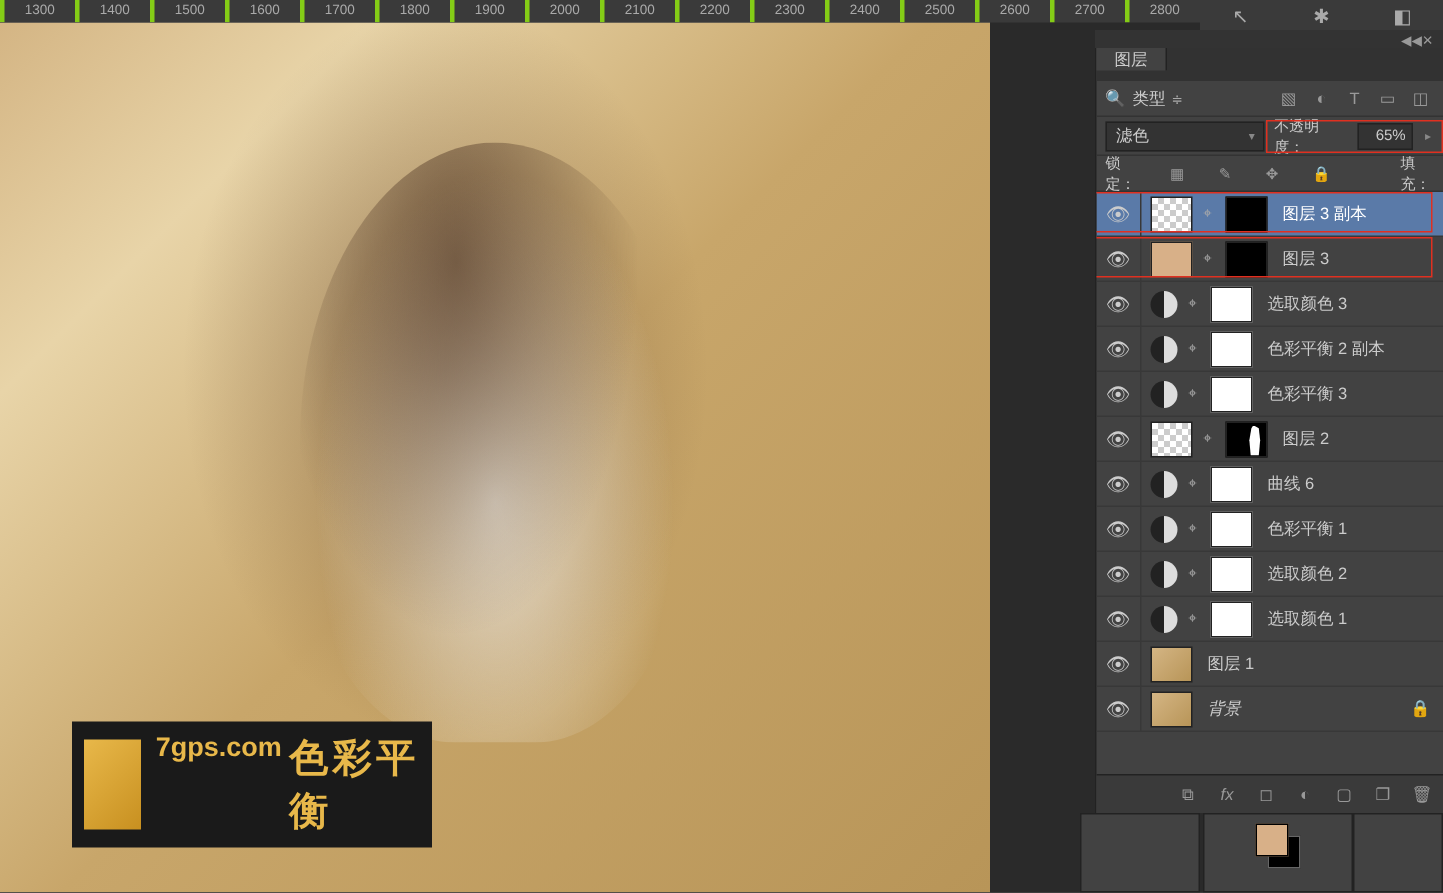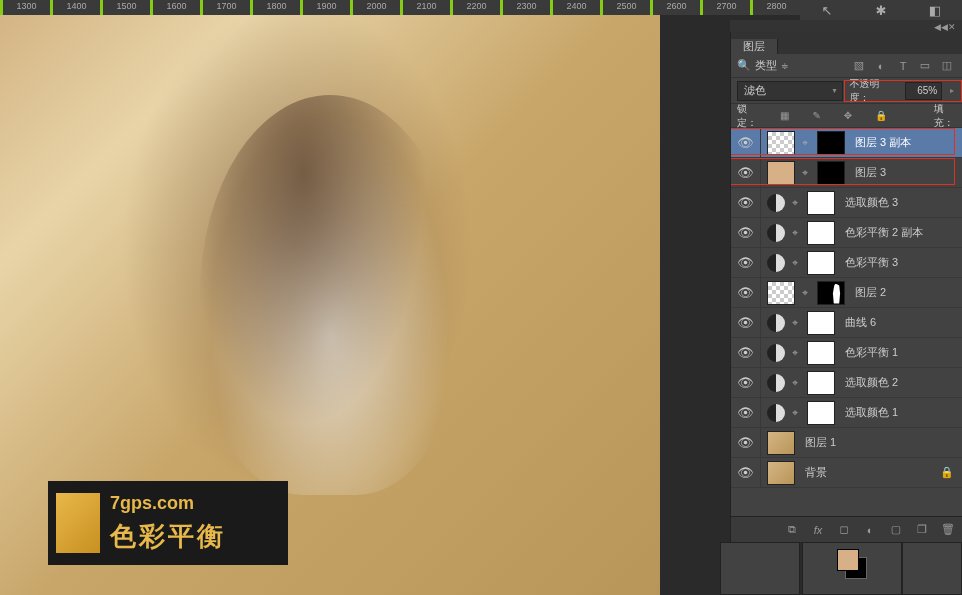--- a/index.html
+++ b/index.html
@@ -5,29 +5,29 @@
 *{margin:0;padding:0;box-sizing:border-box;-webkit-user-select:none;user-select:none}
 body{width:962px;height:595px;background:#2a2a2a;font-family:Arial,"Microsoft YaHei",sans-serif;font-size:11px;color:#ccc;overflow:hidden;position:relative}
 .ruler-h{position:absolute;top:0;left:0;width:800px;height:15px;background:#3a3a3a;display:flex;align-items:flex-start;overflow:hidden}
 .ruler-tick{width:50px;height:15px;border-left:3px solid #84cc16;display:flex;align-items:flex-start;justify-content:center;font-size:9px;color:#aaa;padding-top:1px;flex-shrink:0}
 .canvas-area{position:absolute;top:15px;left:0;width:660px;height:580px;background:#535353;overflow:hidden}
 .photo{width:660px;height:580px;position:relative;background:linear-gradient(135deg,#d4b584 0%,#e8d4a8 20%,#c8a66a 50%,#b89558 100%);overflow:hidden}
 .photo::before{content:"";position:absolute;inset:0;background:radial-gradient(ellipse 250px 350px at 45% 40%,rgba(90,60,40,0.45) 0%,transparent 70%)}
 .photo::after{content:"";position:absolute;top:80px;left:200px;width:260px;height:400px;background:radial-gradient(ellipse at 40% 20%,rgba(70,45,30,0.6) 0%,transparent 55%),radial-gradient(ellipse at 50% 60%,rgba(240,235,225,0.85) 0%,transparent 65%);border-radius:50% 50% 40% 40%}
 .watermark{position:absolute;bottom:30px;left:48px;width:240px;height:84px;background:#1a1a1a;display:flex;align-items:center;padding:8px;z-index:5}
 .wm-icon{width:44px;height:60px;background:linear-gradient(135deg,#e8b84a,#c89020);margin-right:10px}
-.wm-text{display:flex;flex-direction:column;gap:5px}
+.wm-text{display:flex;flex-direction:row;gap:5px}
 .wm-line1{color:#e8b84a;font-size:18px;font-weight:bold}
 .wm-line2{color:#e8b84a;font-size:26px;font-weight:bold;letter-spacing:3px}
 .top-right-bar{position:absolute;top:0;right:0;width:162px;height:20px;background:#3a3a3a;display:flex;align-items:center;justify-content:space-around}
 .trb-icon{width:18px;height:18px;display:flex;align-items:center;justify-content:center;color:#aaa;font-size:13px}
 .collapse-bar{position:absolute;top:20px;right:0;width:232px;height:12px;background:#333;display:flex;align-items:center;justify-content:flex-end;padding-right:4px;gap:4px}
 .cb-arrow{width:10px;height:8px;color:#999;font-size:9px}
 .panel{position:absolute;top:32px;right:0;width:232px;height:510px;background:#424242;border-left:1px solid #222;display:flex;flex-direction:column}
-.panel-tabs{height:22px;background:#323232;display:flex;align-items:flex-end}
+.panel-tabs{height:22px;background:#323232;display:flex;align-items:flex-start}
 .panel-tab{padding:0 12px;display:flex;align-items:center;font-size:11px;color:#ccc;background:#424242;border-right:1px solid #222}
 .filter-row{height:24px;display:flex;align-items:center;padding:0 6px;gap:4px;border-bottom:1px solid #333}
 .filter-search{width:14px;height:14px;color:#aaa;font-size:11px;text-align:center}
 .filter-label{font-size:11px;color:#ccc}
 .filter-arrows{width:10px;color:#aaa;font-size:9px}
 .filter-spacer{flex:1}
 .filter-icon{width:18px;height:18px;display:flex;align-items:center;justify-content:center;color:#999;font-size:11px}
 .blend-row{height:26px;display:flex;align-items:center;padding:0 6px;gap:6px;border-bottom:1px solid #333;position:relative}
 .blend-select{width:108px;height:20px;background:#333;border:1px solid #222;display:flex;align-items:center;padding:0 6px;font-size:11px;color:#ccc;justify-content:space-between}
 .blend-arrow{font-size:8px;color:#888}
@@ -221,21 +221,21 @@
         <div class="layer-name">选取颜色 1</div>
       </div>
       <div class="layer">
         <div class="vis">👁</div>
         <div class="thumb photo-t"></div>
         <div class="layer-name">图层 1</div>
       </div>
       <div class="layer">
         <div class="vis">👁</div>
         <div class="thumb photo-t"></div>
-        <div class="layer-name" style="">背景</div>
+        <div class="layer-name" style="font-style:italic">背景</div>
         <div class="layer-lock">🔒</div>
       </div>
     </div>
 
   <div class="panel-footer">
     <div class="pf-icon">⧉</div>
     <div class="pf-icon">
         <i>fx</i>
       </div>
     <div class="pf-icon">◻</div>

